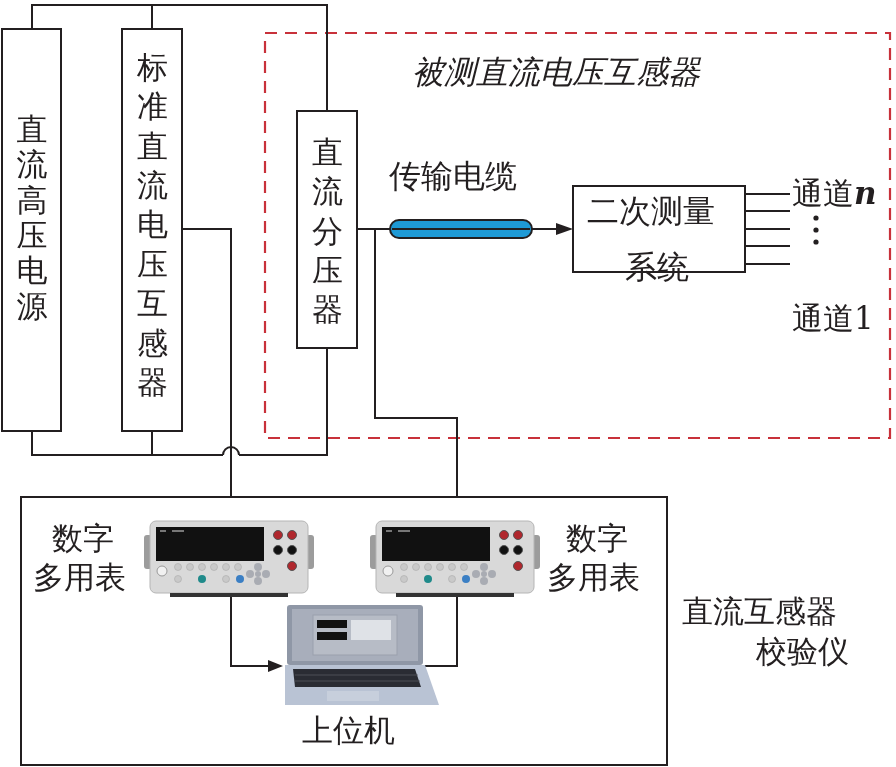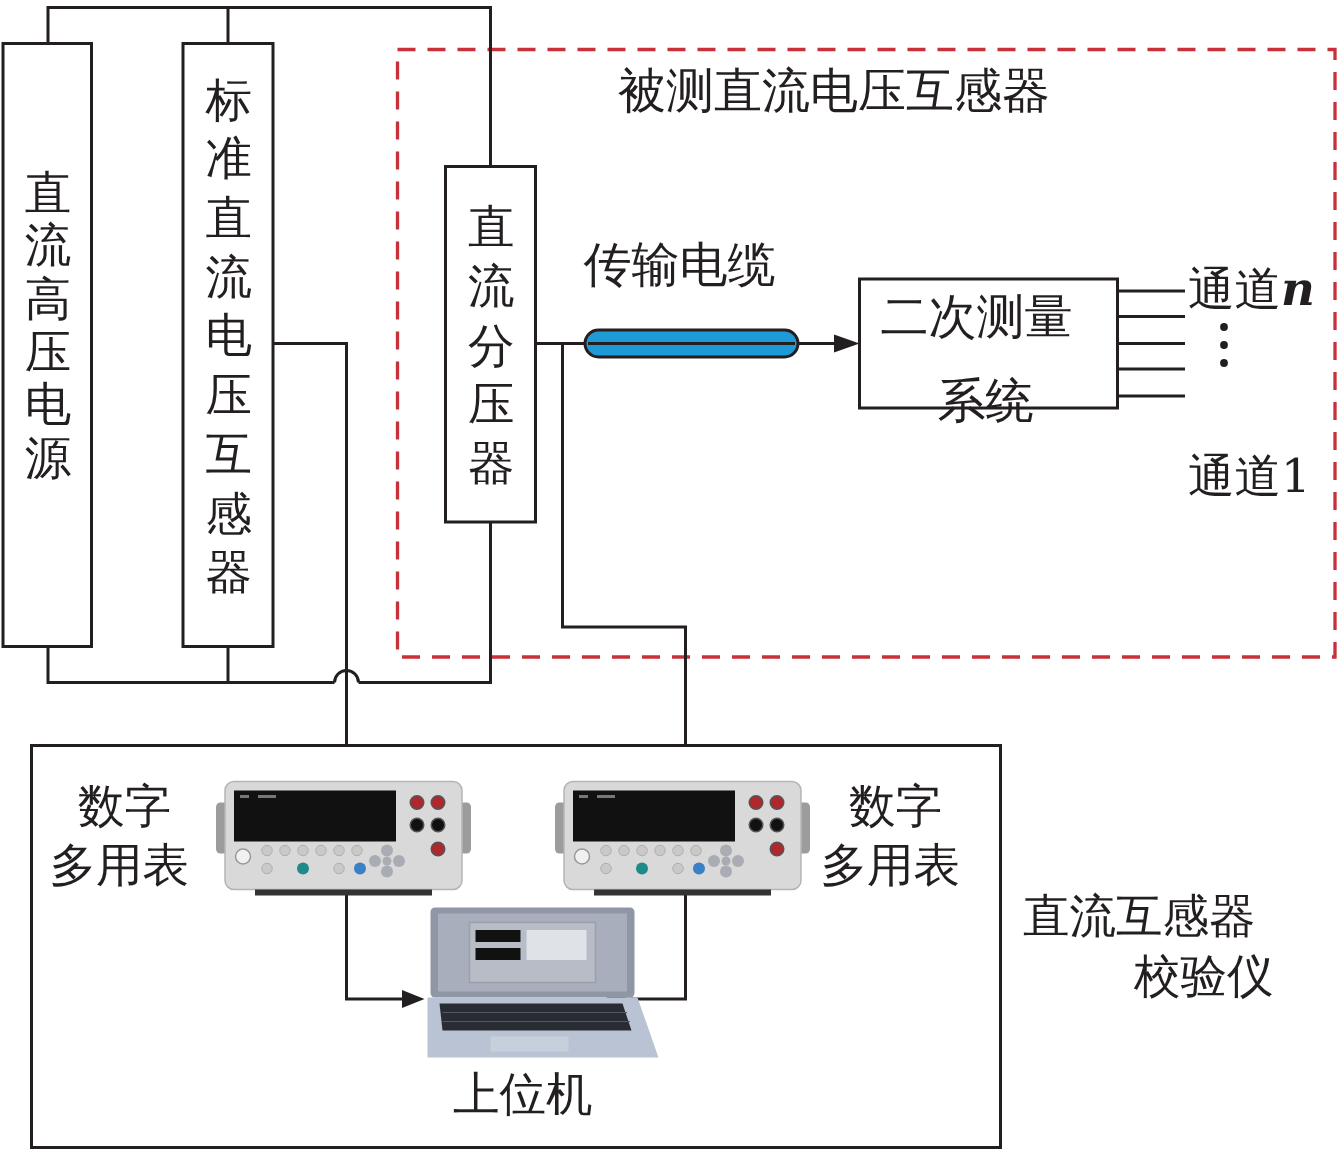--- a/index.html
+++ b/index.html
@@ -178,21 +178,21 @@
 </div>
 
 <div class="vtext" style="left:297px;top:133px;width:61px;line-height:1.27;">
   <span>直</span>
   <span>流</span>
   <span>分</span>
   <span>压</span>
   <span>器</span>
 </div>
 
-<div class="lbl" style="left:412px;top:44px;font-size:32px;">被测直流电压互感器</div>
+<div class="lbl" style="left:412px;top:56px;font-size:32px;font-style:italic;">被测直流电压互感器</div>
 
 <div class="lbl" style="left:389px;top:160px;font-size:32px;">传输电缆</div>
 
 <div class="lbl" style="left:587px;top:195px;font-size:32px;">二次测量</div>
 <div class="lbl" style="left:625px;top:235px;font-size:32px;margin-top:16px;">系统</div>
 
 <div class="lbl" style="left:792px;top:178px;">
   <span>通道</span><span class="italic">n</span>
 </div>
 <div class="lbl" style="left:792px;top:266px;margin-top:37px;">通道1</div>

